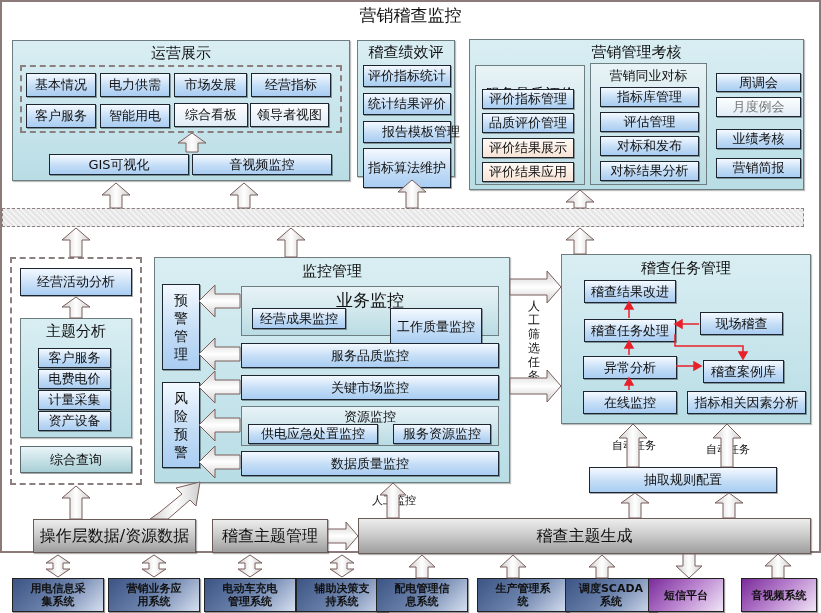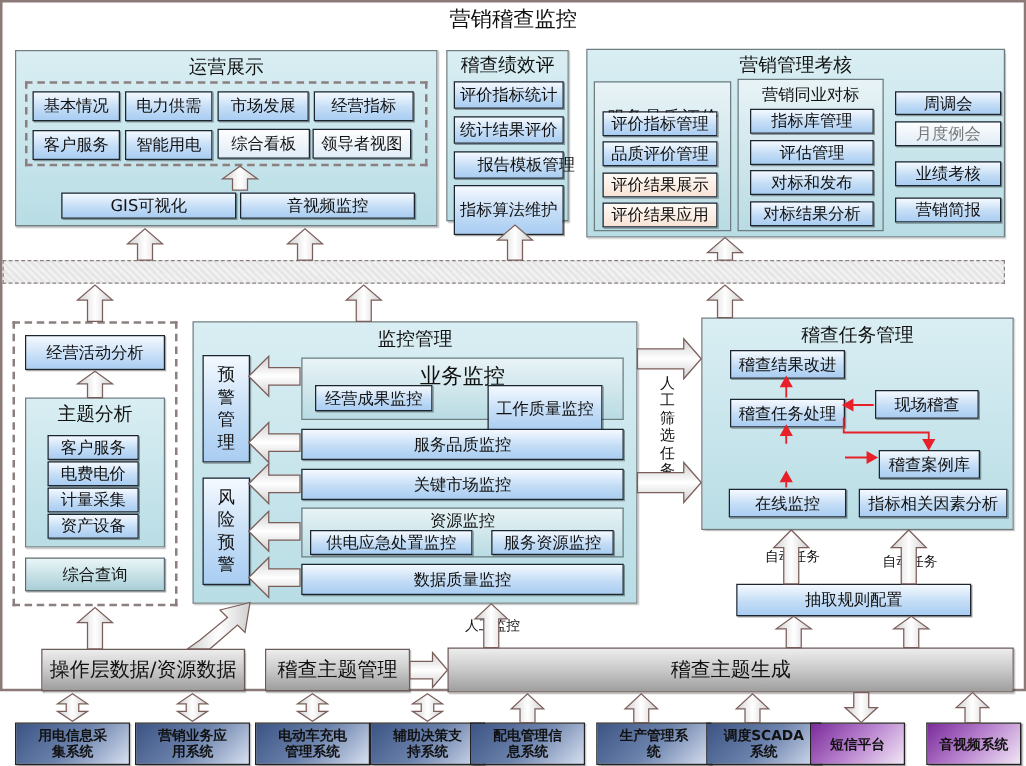--- a/index.html
+++ b/index.html
@@ -112,20 +112,21 @@
   <div class="btn" style="left:93px;top:166px;width:130px;height:20px;">供电应急处置监控</div>
   <div class="btn" style="left:238px;top:166px;width:98px;height:20px;">服务资源监控</div>
   <div class="btn" style="left:86px;top:193px;width:258px;height:25px;">数据质量监控</div>
 </div>
 
 <div class="abs panel" style="left:561px;top:254px;width:250px;height:170px;">
   <div class="ptitle" style="top:4px;">稽查任务管理</div>
   <div class="btn" style="left:22px;top:25px;width:92px;height:23px;">稽查结果改进</div>
   <div class="btn" style="left:22px;top:64px;width:92px;height:23px;">稽查任务处理</div>
   <div class="btn" style="left:138px;top:57px;width:83px;height:23px;">现场稽查</div>
+  <div class="btn" style="left:21px;top:101px;width:94px;height:23px;">异常分析</div>
   <div class="btn" style="left:141px;top:105px;width:81px;height:23px;">稽查案例库</div>
   <div class="btn" style="left:21px;top:136px;width:94px;height:23px;">在线监控</div>
   <div class="btn" style="left:125px;top:136px;width:119px;height:23px;">指标相关因素分析</div>
 </div>
 
 <svg class="abs" style="left:561px;top:254px;" width="250" height="170">
   <g stroke="#e8202a" stroke-width="1.5" fill="#e8202a">
     <line x1="68" y1="64" x2="68" y2="54"></line>
       <polygon points="64,55 72,55 68,48"></polygon>
     <line x1="68" y1="101" x2="68" y2="93"></line>

